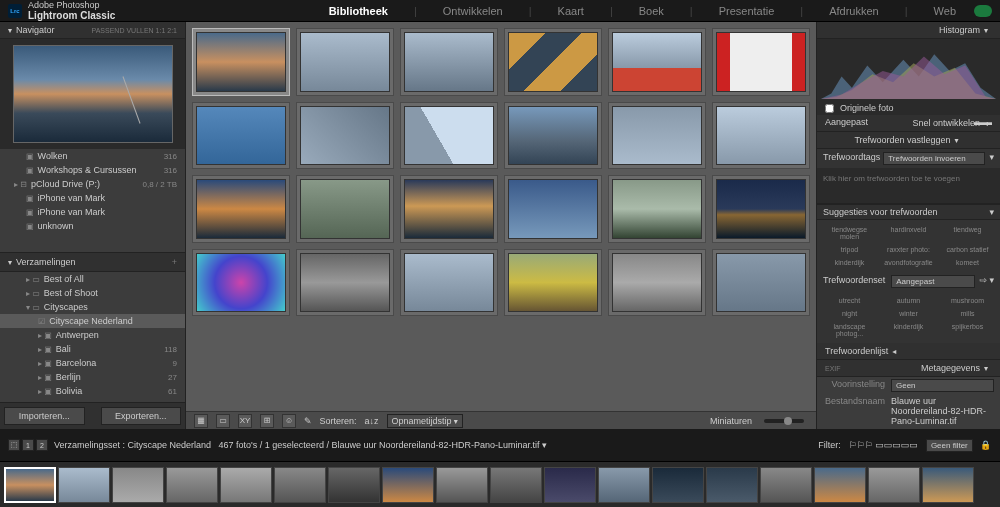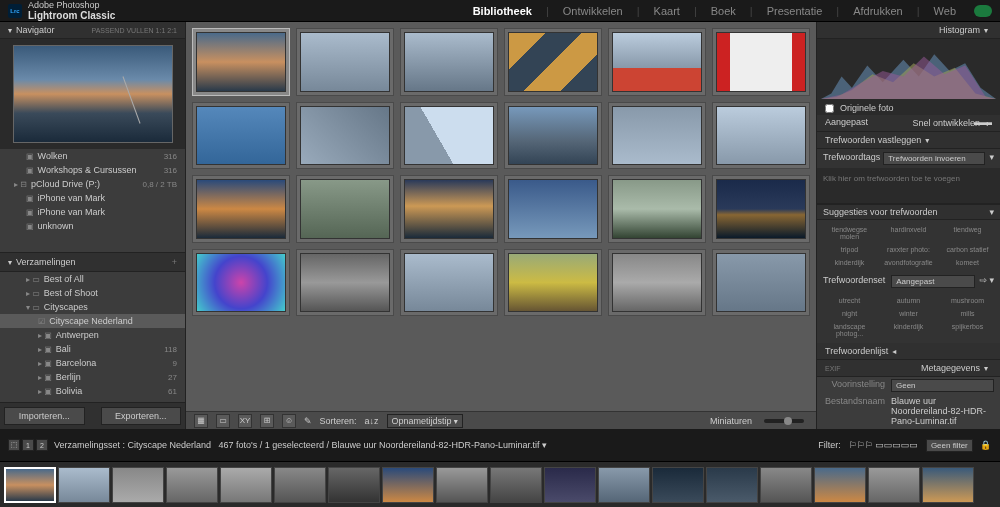--- a/index.html
+++ b/index.html
@@ -1,21 +1,21 @@
 <!DOCTYPE html>
 <html><head>
 <meta charset="utf-8">
 <style>
 *{margin:0;padding:0;box-sizing:border-box;font-family:'Segoe UI',Arial,sans-serif;font-size:9px;color:#ccc;user-select:none}
 body{background:#2a2a2a;width:1000px;height:507px;overflow:hidden;display:flex;flex-direction:column}
 .topbar{height:22px;background:#1a1a1a;display:flex;align-items:center;padding:0 8px;border-bottom:1px solid #000}
 .app-logo{width:14px;height:14px;background:#001e36;border-radius:2px;display:flex;align-items:center;justify-content:center;color:#31a8ff;font-size:6px;font-weight:bold;margin-right:6px}
 .app-name{font-size:9px;color:#888}
 .app-name b{color:#ddd;font-weight:600;font-size:10px}
-.modules{margin-left:auto;display:flex;gap:4px}
+.modules{margin-left:auto;display:flex;gap:16px}
 .modules span{padding:4px 10px;color:#888;cursor:pointer;font-size:11px}
 .modules span.active{color:#fff;font-weight:600}
 .modules .sep{color:#444;padding:4px 0}
 .cloud-icon{width:18px;height:12px;border-radius:6px;background:#1b7a3e;margin-left:8px}
 .main{flex:1;display:flex;overflow:hidden}
 .panel{background:#3c3c3c;display:flex;flex-direction:column;overflow:hidden}
 .panel.left{width:186px;border-right:1px solid #222}
 .panel.right{width:184px;border-left:1px solid #222}
 .panel-header{background:#303030;padding:3px 8px;display:flex;align-items:center;border-bottom:1px solid #222;font-size:10px;color:#aaa}
 .panel-header .disc{margin-right:4px;font-size:8px}
@@ -309,21 +309,21 @@
         </div>
       <div class="histo-row">
           <span>Aangepast</span>
           <span style="margin-left:auto">▬▬</span>
         </div>
     </div>
     <div class="panel-header" style="justify-content:flex-end">
         <span>Snel ontwikkelen</span>
         <span class="disc" style="margin-left:4px">◂</span>
       </div>
-    <div class="panel-header" style="justify-content:flex-start">
+    <div class="panel-header" style="justify-content:center">
         <span>Trefwoorden vastleggen</span>
         <span class="disc" style="margin-left:4px">▾</span>
       </div>
     <div class="meta-row" style="background:#333;padding:3px 6px">
         <span>Trefwoordtags</span>
         <span class="select-box" style="margin-left:3px;flex:1">Trefwoorden invoeren</span>
         <span style="margin-left:4px">▾</span>
       </div>
     <div class="kw-box">Klik hier om trefwoorden toe te voegen</div>
     <div class="section-title" style="font-size:8px;padding:2px 6px">

